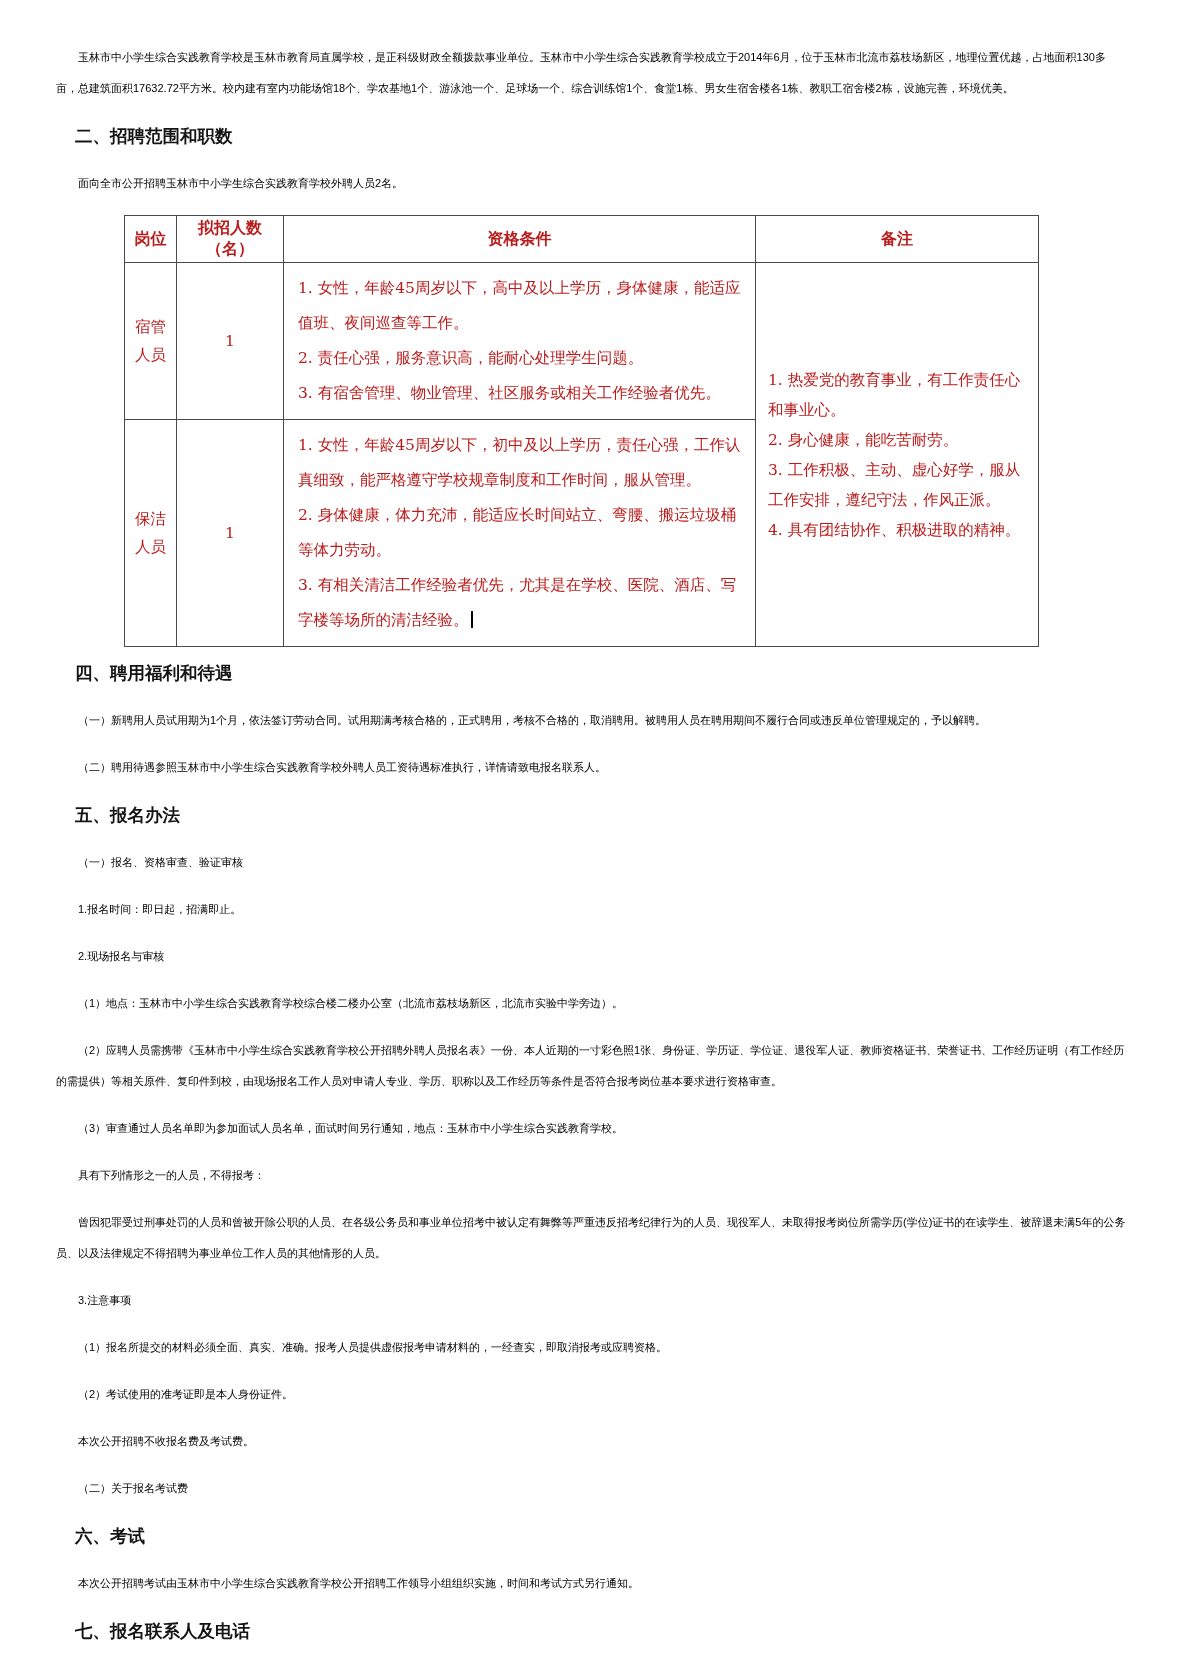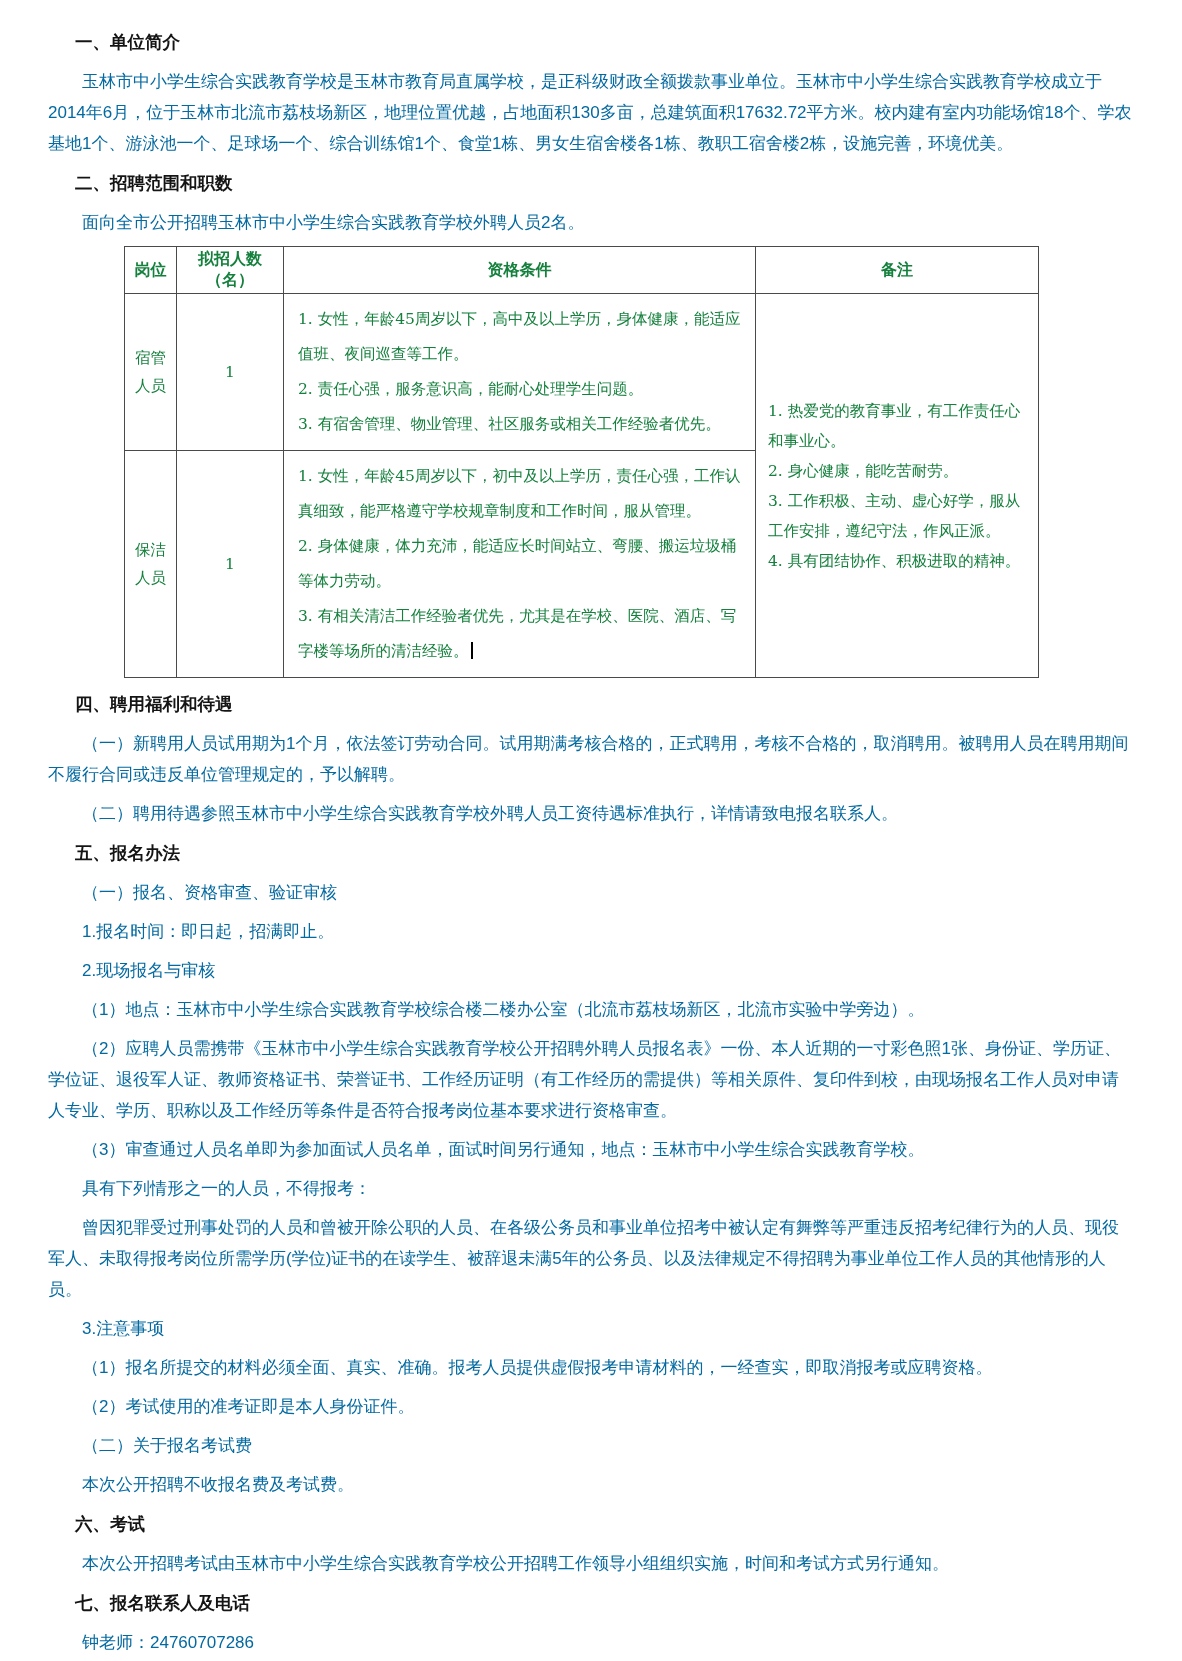--- a/index.html
+++ b/index.html
@@ -7,27 +7,27 @@
     width:1182px;height:1661px;overflow:hidden;
     background:#ffffff;color:#212121;
     font-family:"Liberation Sans",sans-serif;
   }
   .doc{padding:26px 39px 0 40px;}
   .h{
     font-size:17.5px;font-weight:700;line-height:32px;margin:2px 0;
     text-indent:2em;color:#141414;
   }
   .p{
-    font-size:17px;line-height:31px;margin:8px;
-    text-indent:2em;color:#0369a1;
+    font-size:11px;line-height:31px;margin:16px;
+    text-indent:2em;color:#000000;
   }
   table.recruit{
     border-collapse:collapse;table-layout:fixed;
     width:914px;margin:6px 0 10px 84px;
-    font-family:"DejaVu Serif",serif;color:#15803d;
+    font-family:"DejaVu Serif",serif;color:#b91c1c;
   }
   table.recruit th,table.recruit td{border:1px solid #4a4a4a;}
   table.recruit th{
     height:46px;font-size:16px;font-weight:700;text-align:center;
     vertical-align:middle;padding:0 4px;
   }
   tr.row-1{height:153px;}
   tr.row-2{height:180px;}
   td.cell-pos{
     text-align:left;vertical-align:middle;
@@ -52,21 +52,20 @@
   }
   .sig{margin-top:72px;text-align:right;font-size:17px;color:#2a2a2a;}
   .sig .org{line-height:34px;padding-right:30px;}
   .sig .date{line-height:46px;padding-right:10px;}
 </style>
 </head>
 <body>
 
 <div class="doc">
 
-  <div class="h" style="margin-top:0">一、单位简介</div>
   <div class="p">玉林市中小学生综合实践教育学校是玉林市教育局直属学校，是正科级财政全额拨款事业单位。玉林市中小学生综合实践教育学校成立于2014年6月，位于玉林市北流市荔枝场新区，地理位置优越，占地面积130多亩，总建筑面积17632.72平方米。校内建有室内功能场馆18个、学农基地1个、游泳池一个、足球场一个、综合训练馆1个、食堂1栋、男女生宿舍楼各1栋、教职工宿舍楼2栋，设施完善，环境优美。</div>
 
   <div class="h">二、招聘范围和职数</div>
   <div class="p">面向全市公开招聘玉林市中小学生综合实践教育学校外聘人员2名。</div>
 
 
   <table class="recruit">
     <colgroup>
       <col style="width:52px">
         <col style="width:107px">
@@ -116,22 +115,22 @@
   <div class="p">1.报名时间：即日起，招满即止。</div>
   <div class="p">2.现场报名与审核</div>
   <div class="p">（1）地点：玉林市中小学生综合实践教育学校综合楼二楼办公室（北流市荔枝场新区，北流市实验中学旁边）。</div>
   <div class="p">（2）应聘人员需携带《玉林市中小学生综合实践教育学校公开招聘外聘人员报名表》一份、本人近期的一寸彩色照1张、身份证、学历证、学位证、退役军人证、教师资格证书、荣誉证书、工作经历证明（有工作经历的需提供）等相关原件、复印件到校，由现场报名工作人员对申请人专业、学历、职称以及工作经历等条件是否符合报考岗位基本要求进行资格审查。</div>
   <div class="p">（3）审查通过人员名单即为参加面试人员名单，面试时间另行通知，地点：玉林市中小学生综合实践教育学校。</div>
   <div class="p">具有下列情形之一的人员，不得报考：</div>
   <div class="p">曾因犯罪受过刑事处罚的人员和曾被开除公职的人员、在各级公务员和事业单位招考中被认定有舞弊等严重违反招考纪律行为的人员、现役军人、未取得报考岗位所需学历(学位)证书的在读学生、被辞退未满5年的公务员、以及法律规定不得招聘为事业单位工作人员的其他情形的人员。</div>
   <div class="p">3.注意事项</div>
   <div class="p">（1）报名所提交的材料必须全面、真实、准确。报考人员提供虚假报考申请材料的，一经查实，即取消报考或应聘资格。</div>
   <div class="p">（2）考试使用的准考证即是本人身份证件。</div>
+  <div class="p">本次公开招聘不收报名费及考试费。</div>
   <div class="p">（二）关于报名考试费</div>
-  <div class="p">本次公开招聘不收报名费及考试费。</div>
 
   <div class="h">六、考试</div>
   <div class="p">本次公开招聘考试由玉林市中小学生综合实践教育学校公开招聘工作领导小组组织实施，时间和考试方式另行通知。</div>
 
   <div class="h">七、报名联系人及电话</div>
   <div class="p">钟老师：24760707286</div>
 
   <div class="h">八、外聘人员报名表</div>
 
   <div class="sig">

